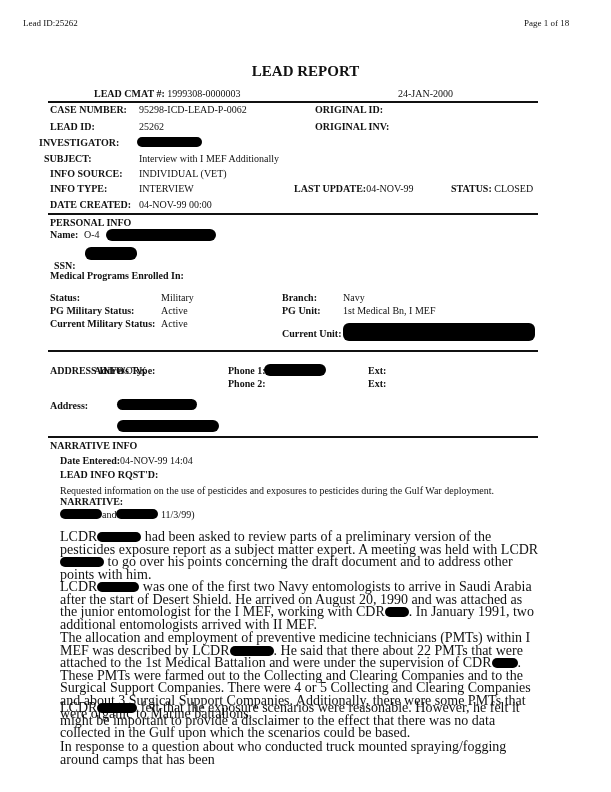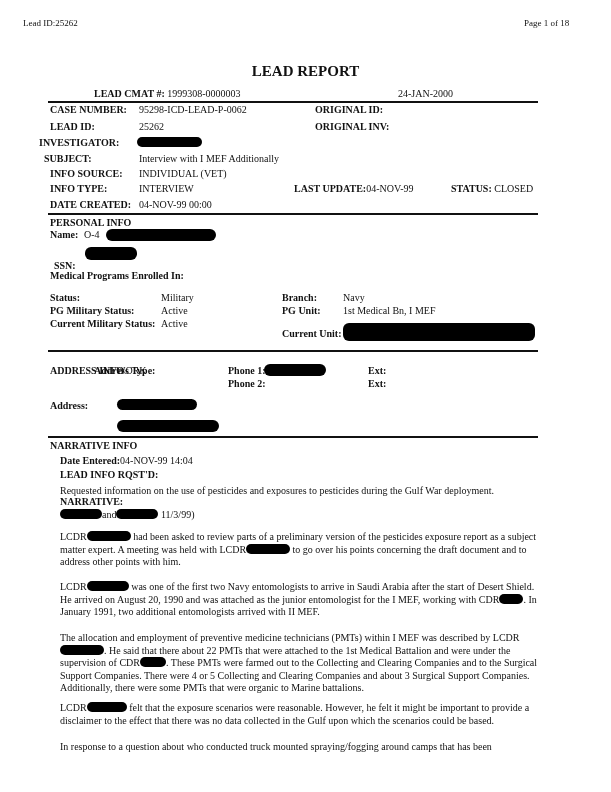--- a/index.html
+++ b/index.html
@@ -2,21 +2,21 @@
 <html><head>
 <meta charset="utf-8">
 <style>
   html, body { margin:0; padding:0; background:#fff; }
   body { width:611px; height:792px; position:relative; overflow:hidden;
          font-family:"Liberation Serif", serif; color:#111; font-size:10px; }
   .abs { position:absolute; white-space:nowrap; }
   .b { font-weight:bold; }
   .rule { position:absolute; left:48px; width:490px; height:2px; background:#111; }
   .red { position:absolute; background:#000; border-radius:6px; }
-  .para { position:absolute; left:60px; width:480px; font-size:10px; line-height:12.6px; white-space:normal; }
+  .para { position:absolute; left:60px; width:480px; font-size:14px; line-height:12.6px; white-space:normal; }
   .inlred { display:inline-block; background:#000; border-radius:5px; height:10px; vertical-align:-1px; }
 </style>
 </head>
 <body>
 
 <div class="abs" style="left:23px;top:18px;font-size:9px;">Lead ID:25262</div>
 <div class="abs" style="left:524px;top:18px;font-size:9px;">Page  1 of  18</div>
 
 <div class="abs b" style="left:0;width:611px;text-align:center;top:63px;font-size:15px;">LEAD REPORT</div>
 

